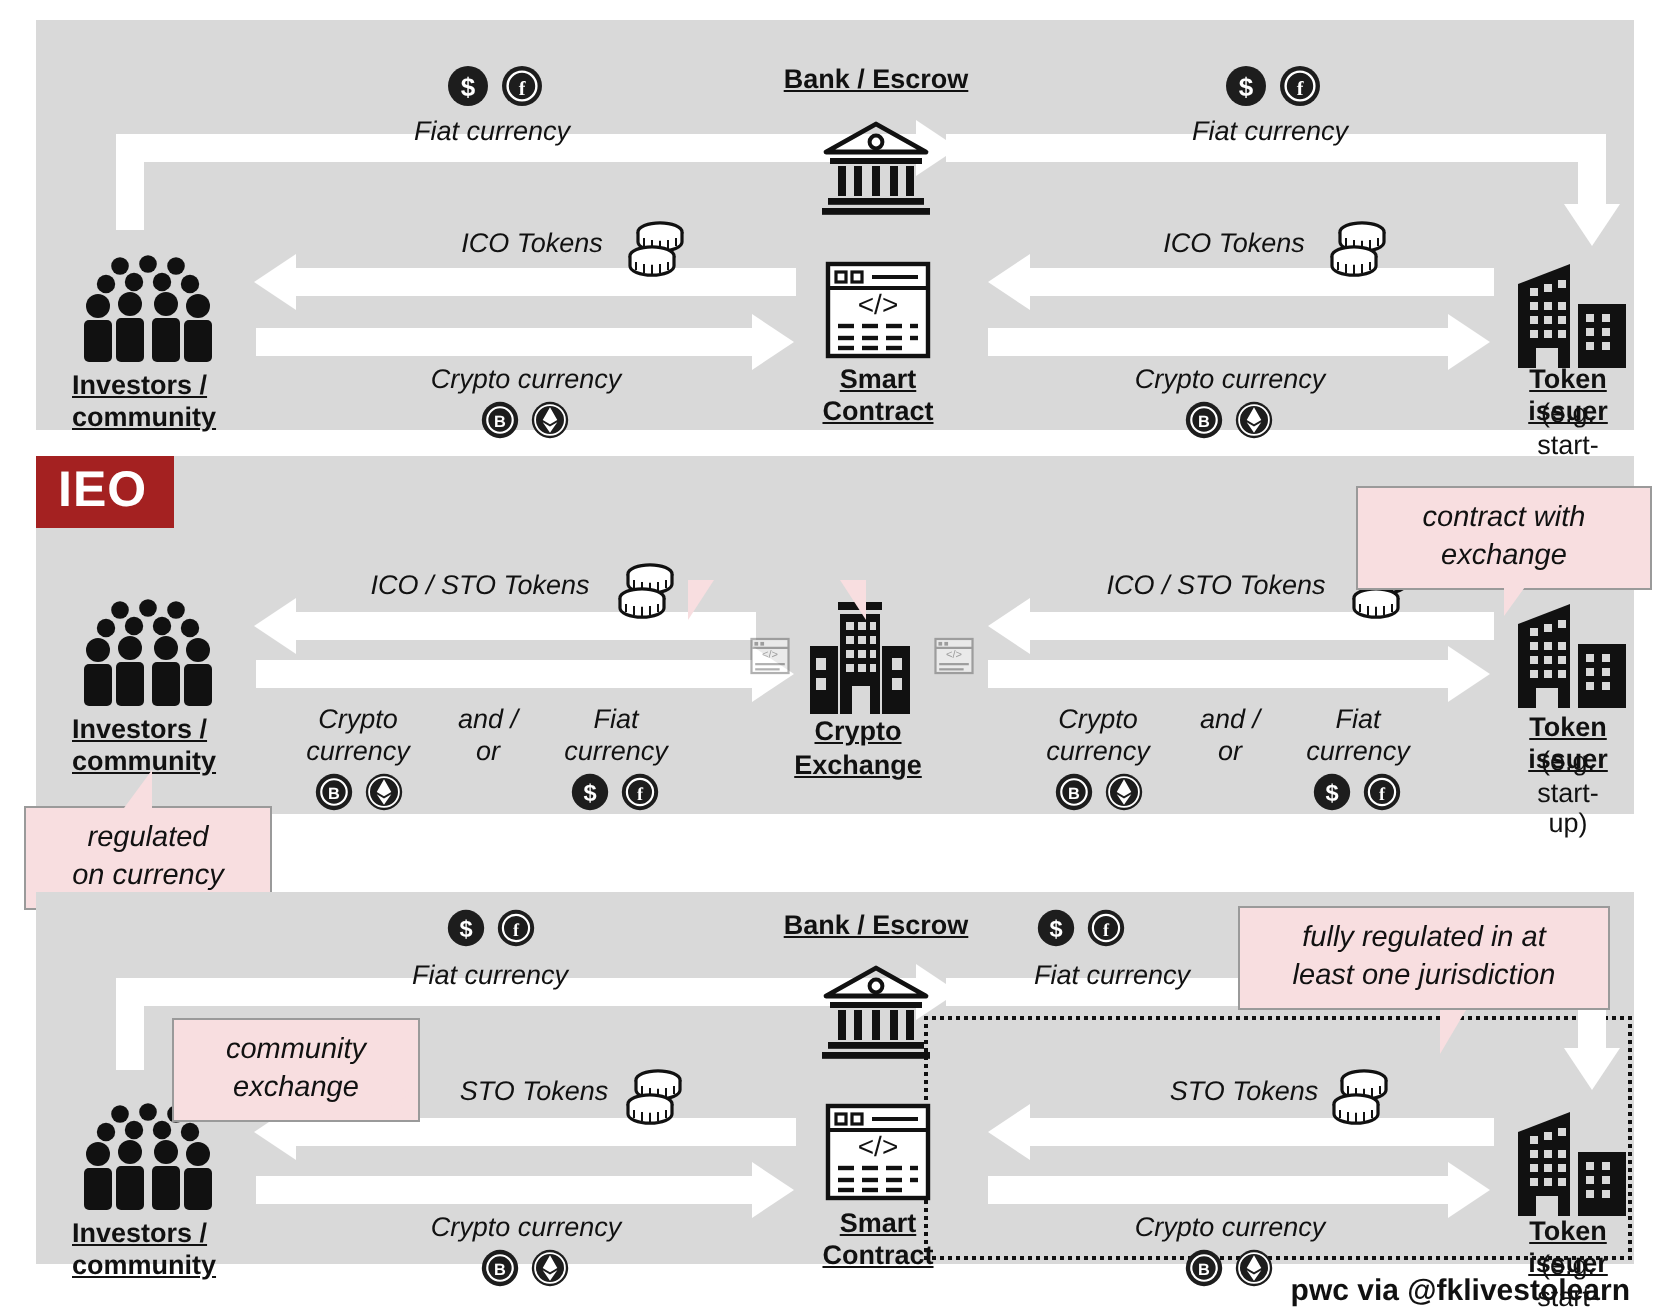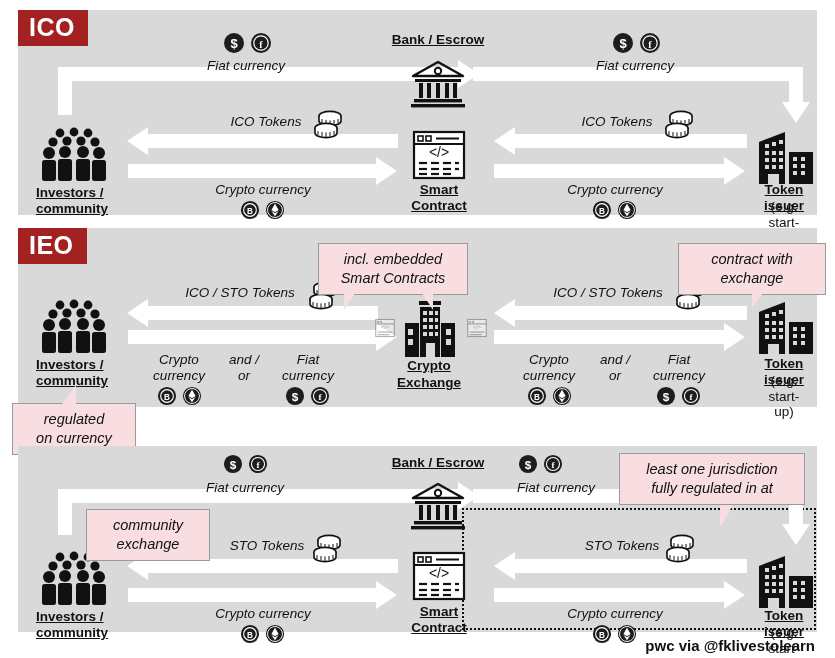--- a/index.html
+++ b/index.html
@@ -40,21 +40,20 @@
 
   .icon{position:absolute;}
   svg{display:block;overflow:visible;}
 </style>
 </head>
 <body>
 
 <div id="stage">
 
   <div class="panel" id="panel-ico">
-    <div class="badge">ICO</div>
 
     <div class="ar" style="left:40px;top:57px;width:14px;height:48px;"></div>
     <div class="arrow-h" style="left:40px;top:57px;width:405px;"></div>
     <div class="head r" style="left:440px;top:50px;"></div>
     <div class="lbl it c" style="left:228px;top:48px;">Fiat currency</div>
     <div class="icon" style="left:205px;top:22px;">
       <svg width="22" height="22" viewBox="0 0 22 22">
           <circle cx="11" cy="11" r="10" fill="#1d1d1d"></circle>
           <text x="11" y="16" font-size="13" font-weight="bold" fill="#fff" text-anchor="middle" font-family="Liberation Sans, sans-serif">$</text>
         </svg>
@@ -506,24 +505,20 @@
             <rect x="46" y="34" width="4" height="4"></rect>
           <rect x="38" y="41" width="4" height="4"></rect>
             <rect x="46" y="41" width="4" height="4"></rect>
         </g>
       </svg>
     </div>
     <div class="lbl bold c" style="left:766px;top:128px;">Token issuer</div>
     <div class="lbl c" style="left:766px;top:145px;">(e.g. start-up)</div>
   </div>
 
-  <div class="callout" style="left:318px;top:243px;width:130px;">
-    <div>incl. embedded</div>
-    <div>Smart Contracts</div>
-  </div>
   <div class="tail" style="left:344px;top:290px;border-left:13px solid #f8dee0;border-bottom:20px solid transparent;border-right:0 solid transparent;"></div>
   <div class="tail" style="left:420px;top:290px;border-right:13px solid #f8dee0;border-bottom:20px solid transparent;"></div>
 
   <div class="callout" style="left:678px;top:243px;width:128px;">
     <div>contract with</div>
     <div>exchange</div>
   </div>
   <div class="tail" style="left:752px;top:290px;border-left:13px solid #f8dee0;border-bottom:18px solid transparent;"></div>
 
   <div class="callout" style="left:12px;top:403px;width:104px;">
@@ -759,19 +754,19 @@
     <div class="lbl c" style="left:766px;top:179px;">(e.g. start-up)</div>
   </div>
 
   <div class="callout" style="left:86px;top:509px;width:104px;">
     <div>community</div>
     <div>exchange</div>
   </div>
   <div class="tail" style="left:191px;top:538px;border-left:14px solid #f8dee0;border-top:9px solid transparent;border-bottom:9px solid transparent;"></div>
 
   <div class="callout" style="left:619px;top:453px;width:166px;">
+    <div>fully regulated in at</div>
     <div>least one jurisdiction</div>
-    <div>fully regulated in at</div>
   </div>
   <div class="tail" style="left:720px;top:505px;border-left:13px solid #f8dee0;border-bottom:22px solid transparent;"></div>
 
   <div class="footer">pwc via @fklivestolearn</div>
 </div>
 
 </body></html>

